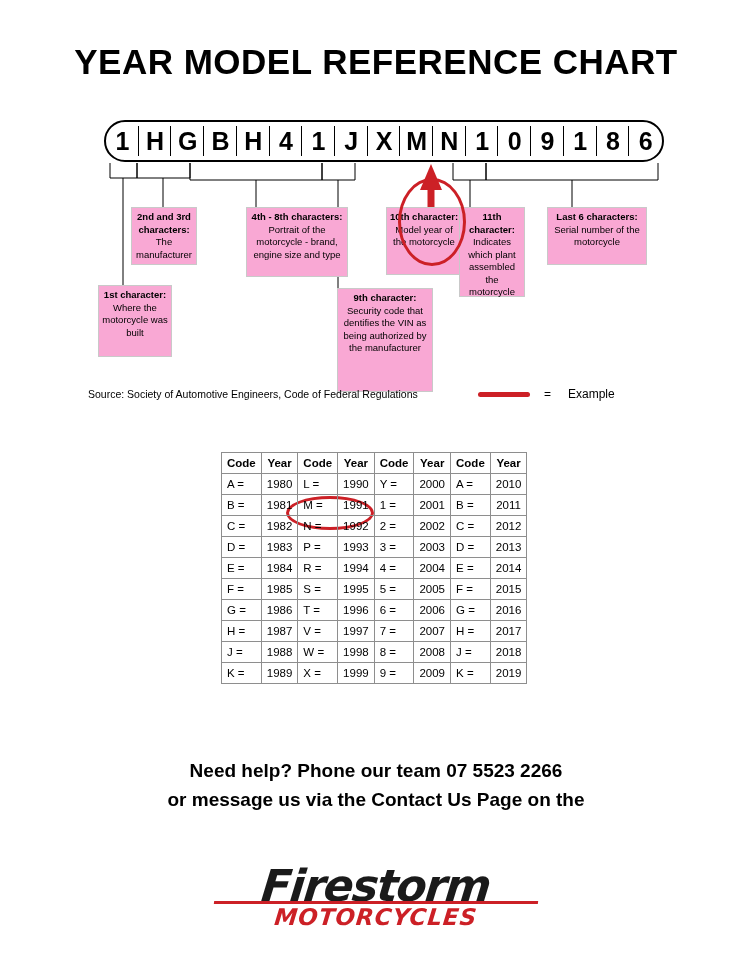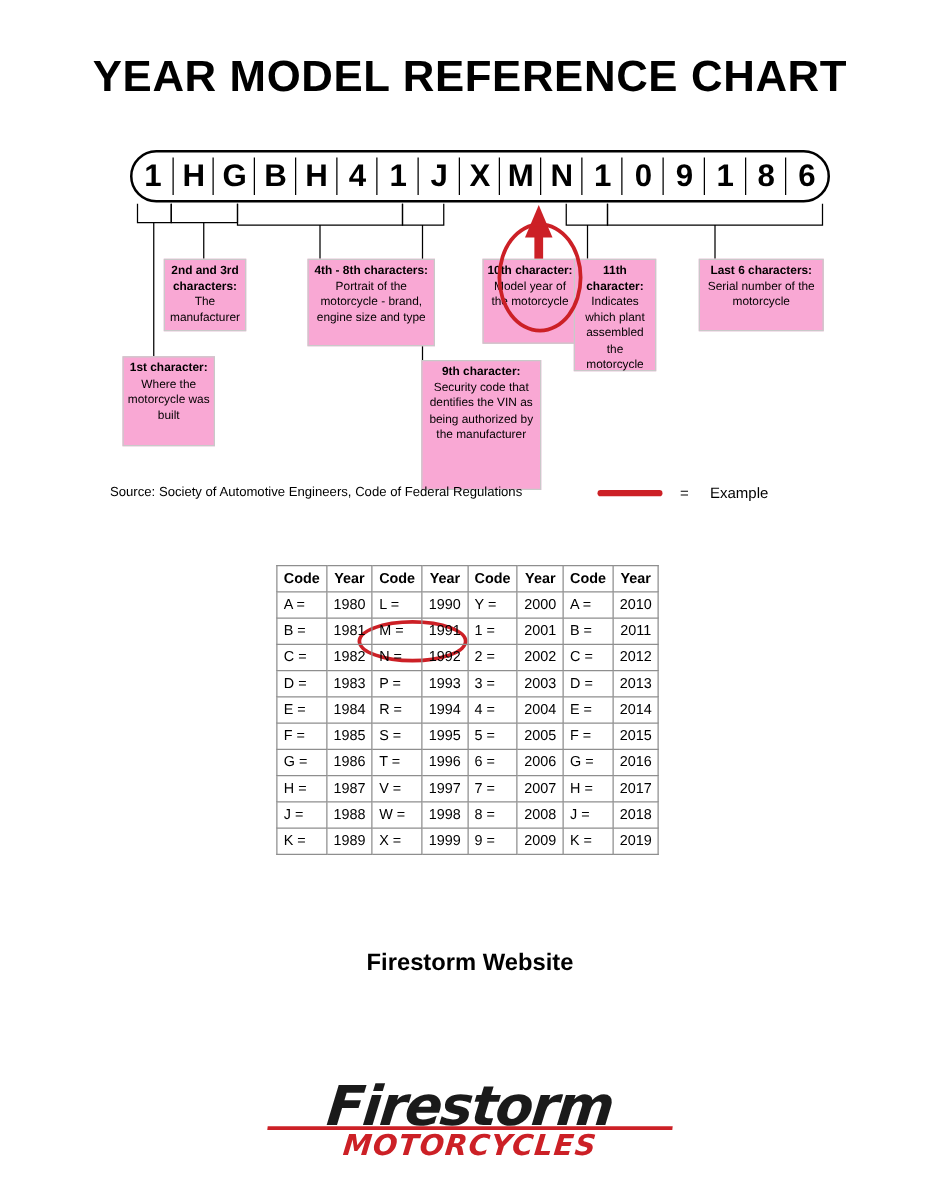--- a/index.html
+++ b/index.html
@@ -291,21 +291,21 @@
 <div class="callout" style="top:207px; left:386px; width:76px; height:68px;">
   <b>10th character:</b>
   <span>Model year of the motorcycle</span>
 </div>
 
 <div class="callout" style="top:207px; left:459px; width:66px; height:90px;">
   <b>11th character:</b>
   <span>Indicates which plant assembled the motorcycle</span>
 </div>
 
-<div class="callout" style="top:207px; left:547px; width:100px; height:58px;margin-left:12px;">
+<div class="callout" style="top:207px; left:547px; width:100px; height:58px;">
   <b>Last 6 characters:</b>
   <span>Serial number of the motorcycle</span>
 </div>
 
 <div class="ellipse" id="ellipse-vin"></div>
 <div class="ellipse" id="ellipse-table"></div>
 
 <div id="source-line">Source:  Society of Automotive Engineers, Code of Federal Regulations</div>
 <div id="example-dash"></div>
 <div id="example-eq">=</div>
@@ -422,20 +422,21 @@
       <td class="year">1999</td>
       <td>9 =</td>
       <td class="year">2009</td>
       <td>K =</td>
       <td class="year">2019</td>
     </tr>
   </tbody>
 </table>
 
 <div id="help-text">
-  <div>Firestorm Website</div>
+  <div>Need help?  Phone our team 07 5523 2266</div>
+  <div>or message us via the Contact Us Page on the</div>
 </div>
 
 <div id="logo">
   <div id="logo-word">Firestorm</div>
   <div id="logo-bar"></div>
   <div id="logo-sub">MOTORCYCLES</div>
 </div>
 
 </body></html>

